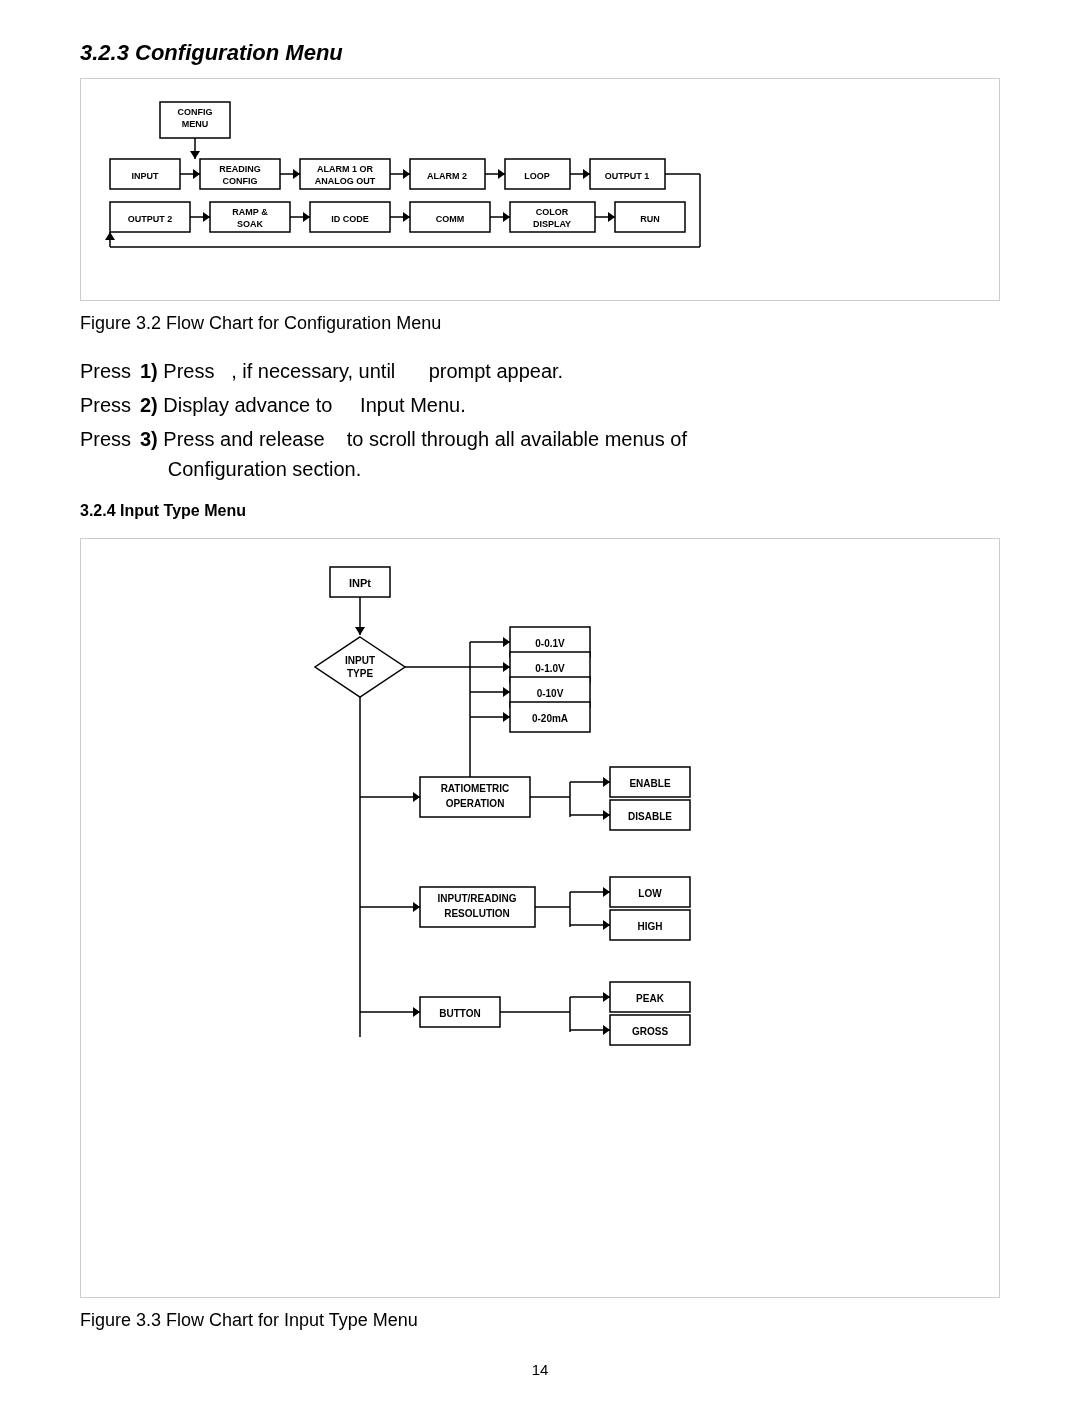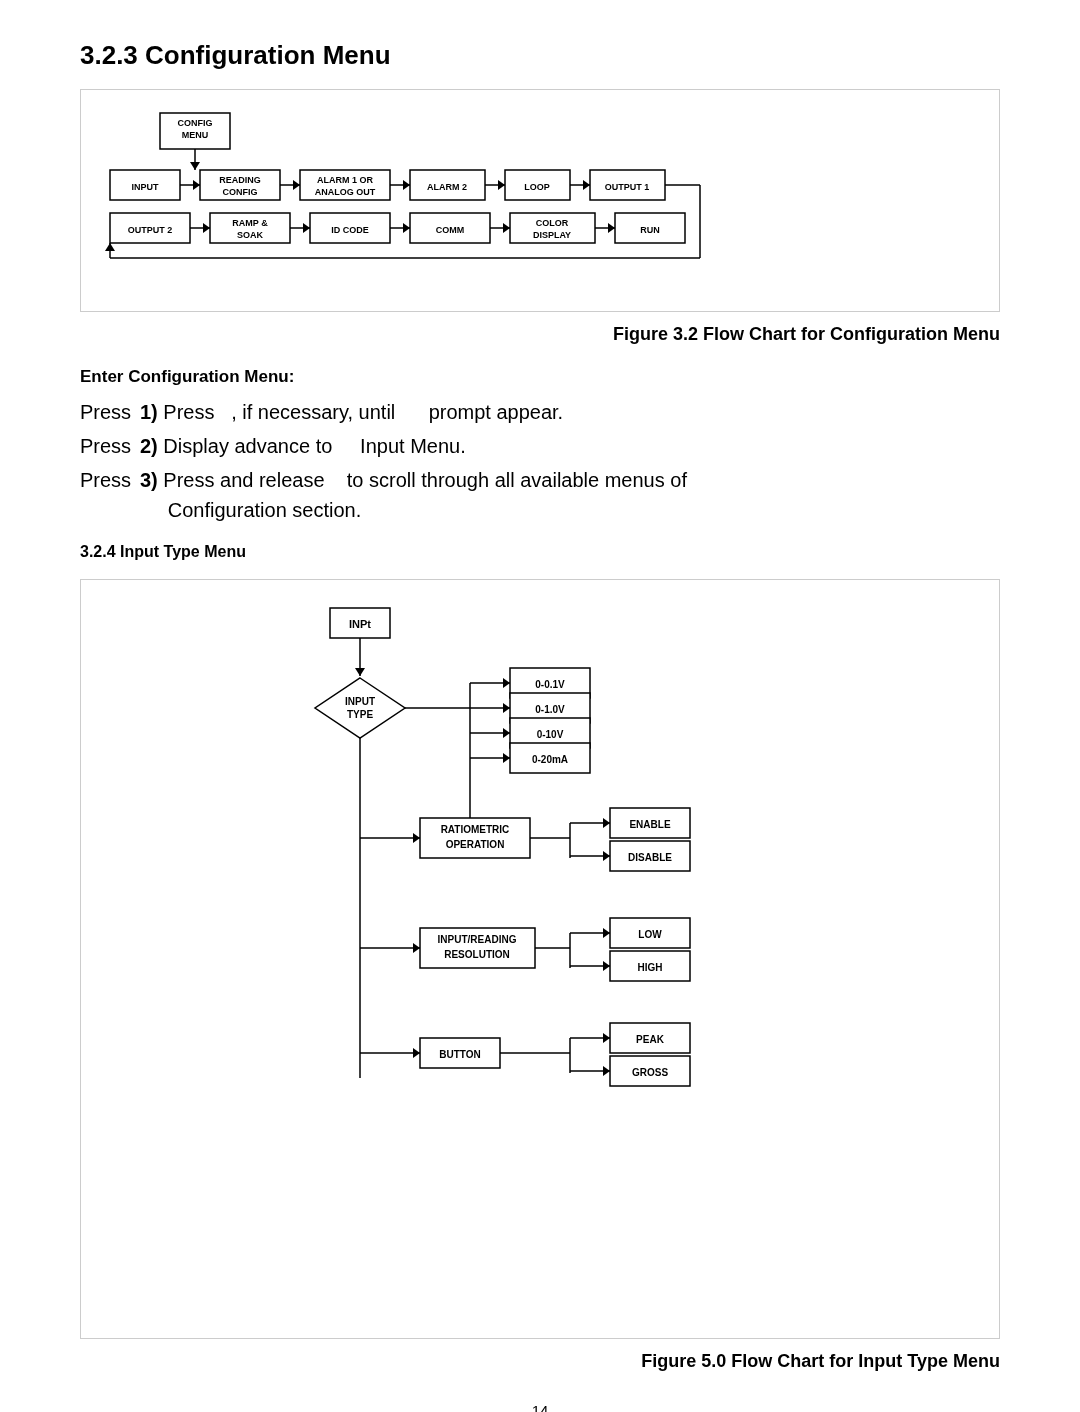--- a/index.html
+++ b/index.html
@@ -6,35 +6,36 @@
     body {
       font-family: Arial, sans-serif;
       background: #fff;
       color: #000;
       width: 1080px;
       min-height: 1412px;
       padding: 40px 80px;
     }
 
     h2.section-title {
-      font-size: 26px;
+      font-size: 22px;
       font-weight: bold;
-      margin-bottom: 18px;
+      margin-bottom: 12px;
+      font-style: italic;
     }
 
     h3.subsection-title {
       font-size: 16px;
       font-weight: bold;
       margin-bottom: 18px;
     }
 
     .figure-caption {
-      text-align: right;
+      text-align: left;
       font-size: 18px;
-      font-weight: bold;
+      font-weight: normal;
       margin: 12px 0 22px 0;
     }
 
     
     .flowchart-container {
       border: 1px solid #ccc;
       padding: 18px 10px;
       margin-bottom: 10px;
       background: #fff;
       position: relative;
@@ -160,21 +161,20 @@
     <polygon points="515,120 508,115 508,125" fill="black"></polygon>
 
     <rect x="515" y="105" width="70" height="30" fill="white" stroke="black" stroke-width="1.5"></rect>
     <text x="550" y="125" text-anchor="middle" font-size="9" font-weight="bold" font-family="Arial">RUN</text>
   </svg>
 </div>
 
 <p class="figure-caption">Figure 3.2 Flow Chart for Configuration Menu</p>
 
 <div class="enter-config">
-  <h4>Enter Configuration Menu:</h4>
   <div class="press-row">
     <span class="press-label">Press</span>
     <span class="press-content"><strong>1)</strong> Press &nbsp;&nbsp;, if necessary, until &nbsp;&nbsp;&nbsp;&nbsp; prompt appear.</span>
   </div>
   <div class="press-row">
     <span class="press-label">Press</span>
     <span class="press-content"><strong>2)</strong> Display advance to &nbsp;&nbsp;&nbsp; Input Menu.</span>
   </div>
   <div class="press-row">
     <span class="press-label">Press</span>
@@ -277,15 +277,15 @@
     <rect x="380" y="425" width="80" height="30" fill="white" stroke="black" stroke-width="1.5"></rect>
     <text x="420" y="445" text-anchor="middle" font-size="10" font-weight="bold" font-family="Arial">PEAK</text>
 
     <line x1="340" y1="473" x2="380" y2="473" stroke="black" stroke-width="1.5"></line>
     <polygon points="380,473 373,468 373,478" fill="black"></polygon>
     <rect x="380" y="458" width="80" height="30" fill="white" stroke="black" stroke-width="1.5"></rect>
     <text x="420" y="478" text-anchor="middle" font-size="10" font-weight="bold" font-family="Arial">GROSS</text>
   </svg>
 </div>
 
-<p class="figure-caption">Figure 5.0 Flow Chart for Input Type Menu</p>
+<p class="figure-caption">Figure 3.3 Flow Chart for Input Type Menu</p>
 
 <p class="page-number">14</p>
 
 </body></html>

